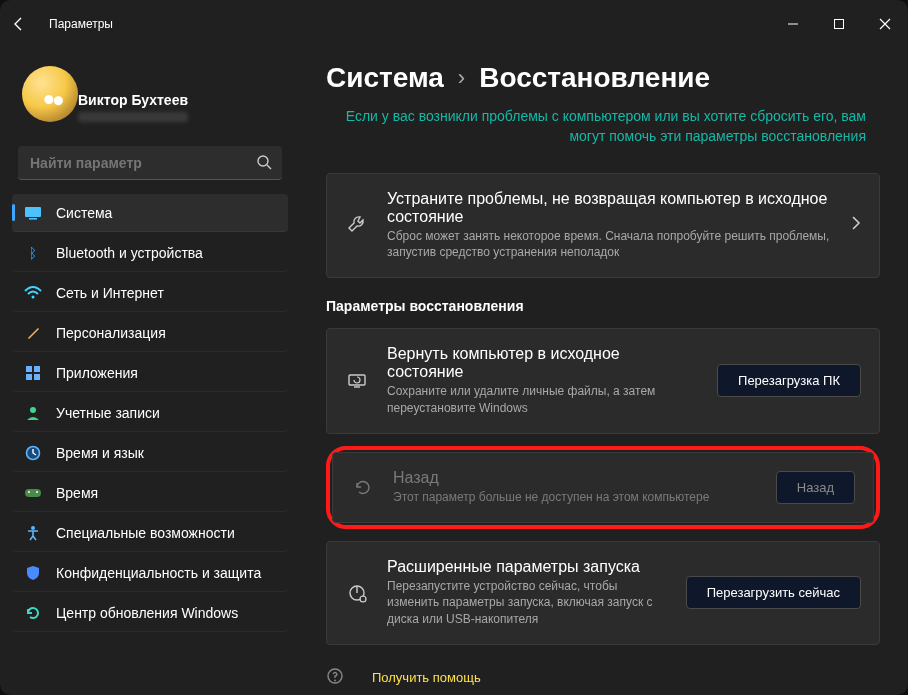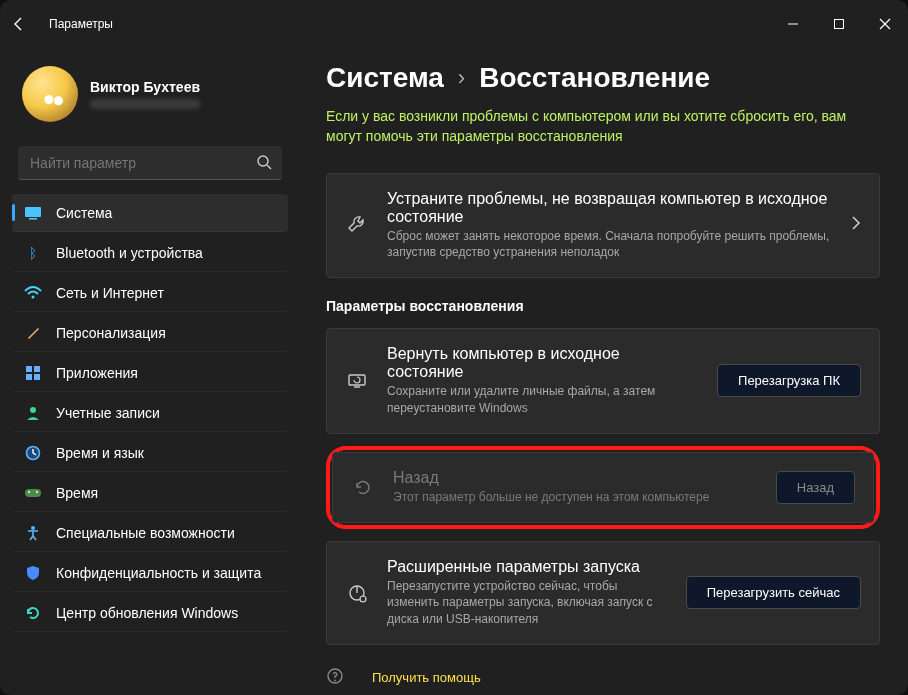--- a/index.html
+++ b/index.html
@@ -5,37 +5,37 @@
   * { box-sizing: border-box; margin: 0; padding: 0; font-family: "Segoe UI", -apple-system, sans-serif; }
   body { background: #0f0f0f; width: 908px; height: 695px; overflow: hidden; border-radius: 10px; }
   .window { width: 908px; height: 695px; background: #202020; border-radius: 10px; display: flex; flex-direction: column; color: #fff; }
   .titlebar { height: 48px; display: flex; align-items: center; padding: 0 0 0 5px; }
   .back-btn { width: 28px; height: 28px; display:flex; align-items:center; justify-content:center; color:#fff; }
   .app-title { margin-left: 16px; font-size: 12px; color: #fff; }
   .win-controls { margin-left: auto; display: flex; }
   .win-btn { width: 46px; height: 40px; display:flex; align-items:center; justify-content:center; color:#fff; }
   .body { flex:1; display:flex; overflow:hidden; }
   .sidebar { width: 300px; padding: 0 12px 12px 12px; display:flex; flex-direction:column; }
-  .profile { display:flex; align-items:center; padding: 18px 10px 20px 10px; gap:12px; }
+  .profile { display:flex; align-items:flex-end; padding: 18px 10px 20px 10px; gap:0; }
   .avatar { width: 56px; height:56px; border-radius:50%; background: radial-gradient(circle at 35% 30%, #ffe292 0%, #f7c948 45%, #8a5a1f 100%); position:relative; overflow:hidden; }
   .avatar::after{content:"";position:absolute;inset:0;background:radial-gradient(circle at 65% 62%,#fff 0 4px,transparent 5px),radial-gradient(circle at 48% 60%,#fff 0 4px,transparent 5px);}
   .profile-name { font-size:14px; font-weight:600; }
   .profile-sub { height:10px; width:110px; background:#3a3a3a; border-radius:3px; filter:blur(2px); margin-top:4px;}
   .search { position:relative; margin: 4px 6px 14px 6px; }
-  .search input { width:100%; height:34px; background:#2d2d2d; border:none; border-bottom:1px solid #555; border-radius:4px; color:#fff; padding:0 36px 0 12px; font-size:14px; outline:none;}
+  .search input { width:100%; height:34px; background:#2d2d2d; border:none; border-bottom:1px solid #555; border-radius:4px; color:#fff; padding:0 36px 0 12px; font-size:14px; outline:none;font-weight:bold;}
   .search .icon { position:absolute; right:10px; top:8px; color:#ccc; }
   .nav { display:flex; flex-direction:column; gap:2px; overflow-y:auto; }
   .nav-item { display:flex; align-items:center; height:38px; padding:0 12px; border-radius:4px; gap:14px; font-size:14px; color:#fff; border-bottom:1px solid rgba(255,255,255,0.05); position:relative;}
   .nav-item.active { background:#2d2d2d; }
   .nav-item.active::before { content:""; position:absolute; left:0; top:10px; bottom:10px; width:3px; background:#3ea6ff; border-radius:2px;}
   .nav-icon { width:18px; height:18px; display:flex; align-items:center; justify-content:center; font-size:14px;}
   .content { flex:1; padding: 14px 28px 0 26px; overflow-y:auto; }
   .breadcrumb { font-size:28px; font-weight:600; display:flex; align-items:center; gap:14px; margin-bottom:12px; }
   .bc-sep { font-size:22px; color:#aaa; font-weight:400;}
-  .subtitle { font-size:14px; color:#bef264; line-height:1.45; margin-bottom:26px; max-width:540px;}
+  .subtitle { font-size:14px; color:#14b8a6; line-height:1.45; margin-bottom:26px; max-width:540px;text-align:right;}
   .card { background:#2b2b2b; border:1px solid #3a3a3a; border-radius:4px; padding:16px 18px; display:flex; align-items:center; gap:18px; margin-bottom:12px; }
   .card.dim .card-title, .card.dim .card-desc { color:#7a7a7a; }
   .card.dim .card-icon { color:#7a7a7a; }
   .card-icon { width:24px; min-width:24px; color:#ddd; display:flex; align-items:center; justify-content:center; }
   .card-body { flex:1; }
   .card-title { font-size:16px; font-weight:400; color:#fff; margin-bottom:2px;}
   .card-desc { font-size:12px; color:#a8a8a8; line-height:1.4; }
   .chev { color:#ccc; }
   .section-h { font-size:14px; font-weight:600; margin:20px 0 14px 0;}
   .action-btn { background:#0f172a; border:1px solid #4a4a4a; border-radius:4px; color:#fff; font-size:13px; padding:8px 20px; white-space:nowrap;text-align:right;}

